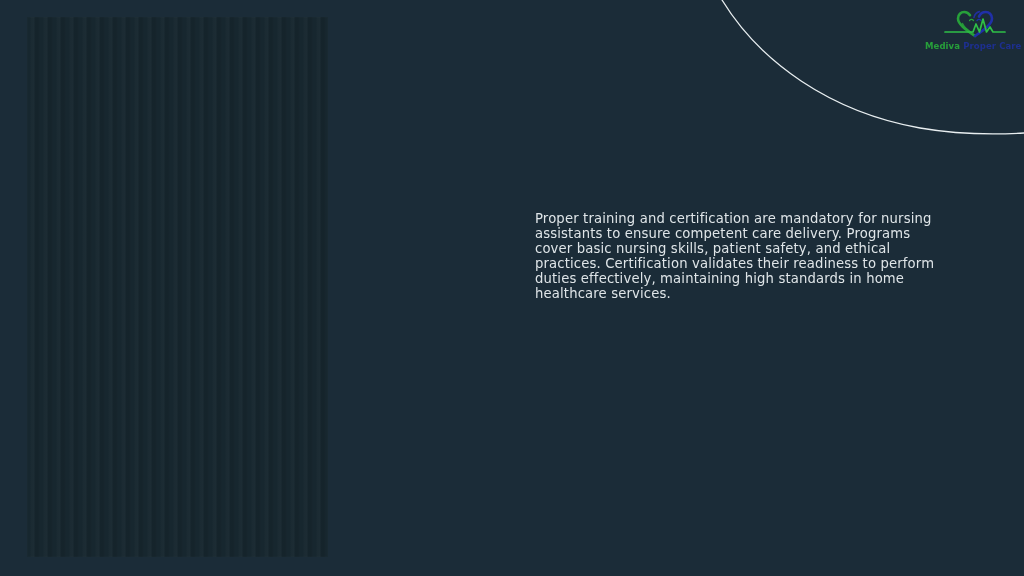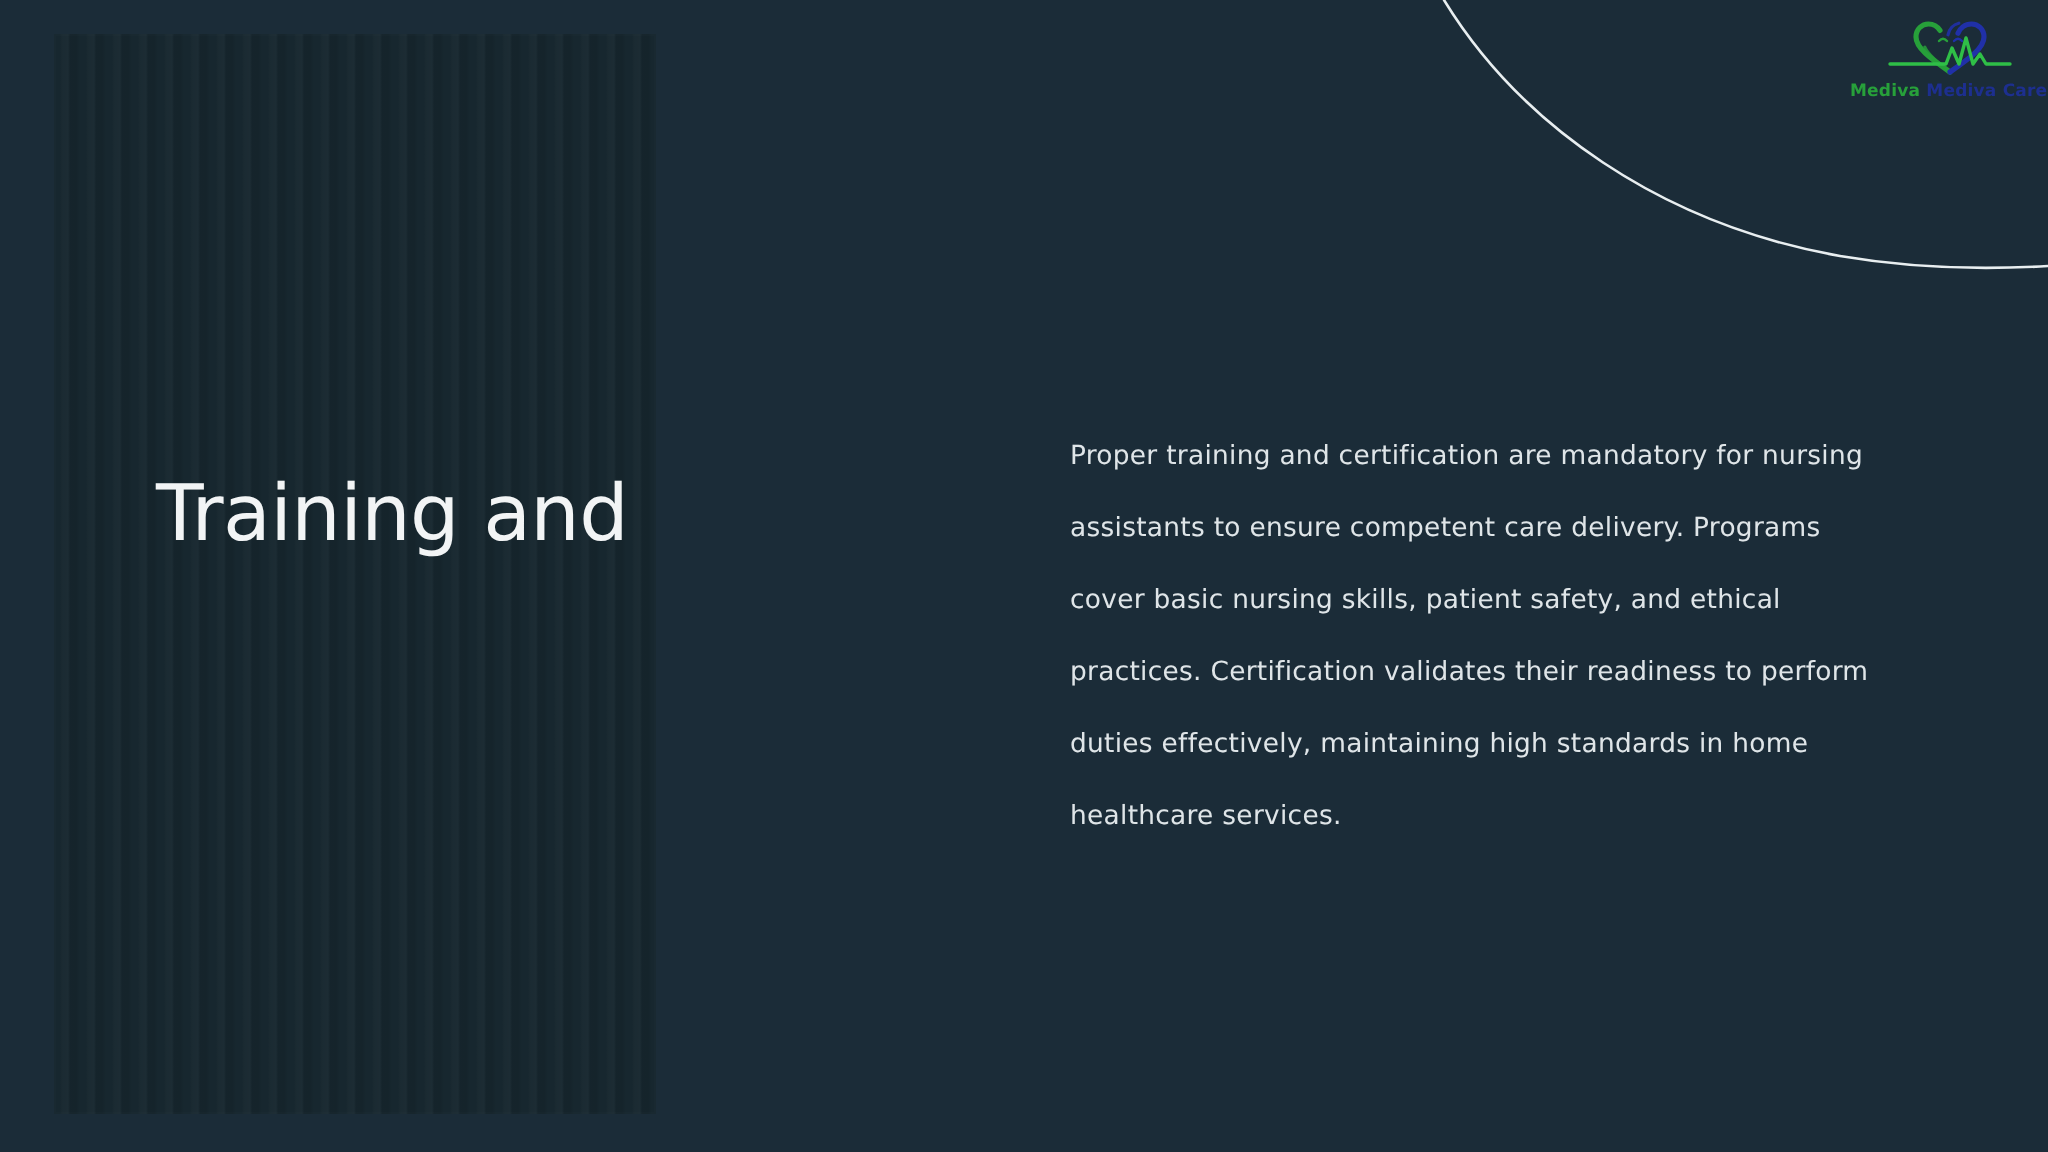--- a/index.html
+++ b/index.html
@@ -69,21 +69,21 @@
   
   .body-text {
     position: absolute;
     left: 535px;
     top: 211px;
     width: 400px;
     color: #dfe5e8;
     font-family: "DejaVu Sans", sans-serif;
     font-size: 13.2px;
     font-weight: 400;
-    line-height: 36px;
+    line-height: 15px;
     letter-spacing: 0.15px;
   }
 
   
   .logo {
     position: absolute;
     left: 925px;
     top: 8px;
     width: 92px;
     height: 50px;
@@ -117,37 +117,36 @@
 
   <div class="arc-wrap">
     <svg width="1024" height="576" viewBox="0 0 1024 576">
       <path d="M 722 0 C 760 62 830 112 920 128 C 955 134 990 135 1024 133" fill="none" stroke="#e8eef0" stroke-width="1.3" stroke-linecap="round"></path>
     </svg>
   </div>
 
   <div class="panel"></div>
 
   <div class="title">
-    <span class="line1">Training and</span>
   </div>
 
   <div class="body-text">Proper training and certification are mandatory for nursing assistants to ensure competent care delivery. Programs cover basic nursing skills, patient safety, and ethical practices. Certification validates their readiness to perform duties effectively, maintaining high standards in home healthcare services.</div>
 
   <div class="logo">
     <svg class="logo-mark" viewBox="0 0 64 32">
 
       <path d="M32 28 C 22 21 15 16 15 10.5 C 15 6.5 18 4 21.2 4 C 24 4 26 5.6 27 7.2" fill="none" stroke="#27a03a" stroke-width="2.6" stroke-linecap="round"></path>
       <path d="M32 28 C 26 23.5 21 19.5 19.4 15.6" fill="none" stroke="#27a03a" stroke-width="1.6" stroke-linecap="round" opacity="0.85"></path>
 
       <path d="M32 28 C 42 21 49 16 49 10.5 C 49 6.5 46 4 42.8 4 C 39.4 4 37 6.2 36 8.6" fill="none" stroke="#2030a8" stroke-width="2.6" stroke-linecap="round"></path>
       <path d="M31 9.4 C 31.6 6.6 33.6 4.2 36.4 3.6" fill="none" stroke="#2030a8" stroke-width="1.6" stroke-linecap="round" opacity="0.9"></path>
 
       <path d="M26.5 12.5 q 2 -2.2 4 0" fill="none" stroke="#27a03a" stroke-width="1.2" stroke-linecap="round"></path>
       <path d="M34 12.5 q 2 -2.2 4 0" fill="none" stroke="#2030a8" stroke-width="1.2" stroke-linecap="round"></path>
 
       <path d="M2 24 L 22 24 L 26 24 L 30 24 L 33 16 L 36.5 24 L 40 11 L 43.5 24 L 47 19 L 50 24 L 62 24" fill="none" stroke="#2fbf47" stroke-width="1.7" stroke-linecap="round" stroke-linejoin="round"></path>
     </svg>
     <div class="logo-text">
-      <span class="w1">Mediva </span><span class="w2">Mediva Care</span>
+      <span class="w1">Mediva </span><span class="w2">Proper Care</span>
     </div>
   </div>
 
 </div>
 
 </body></html>

